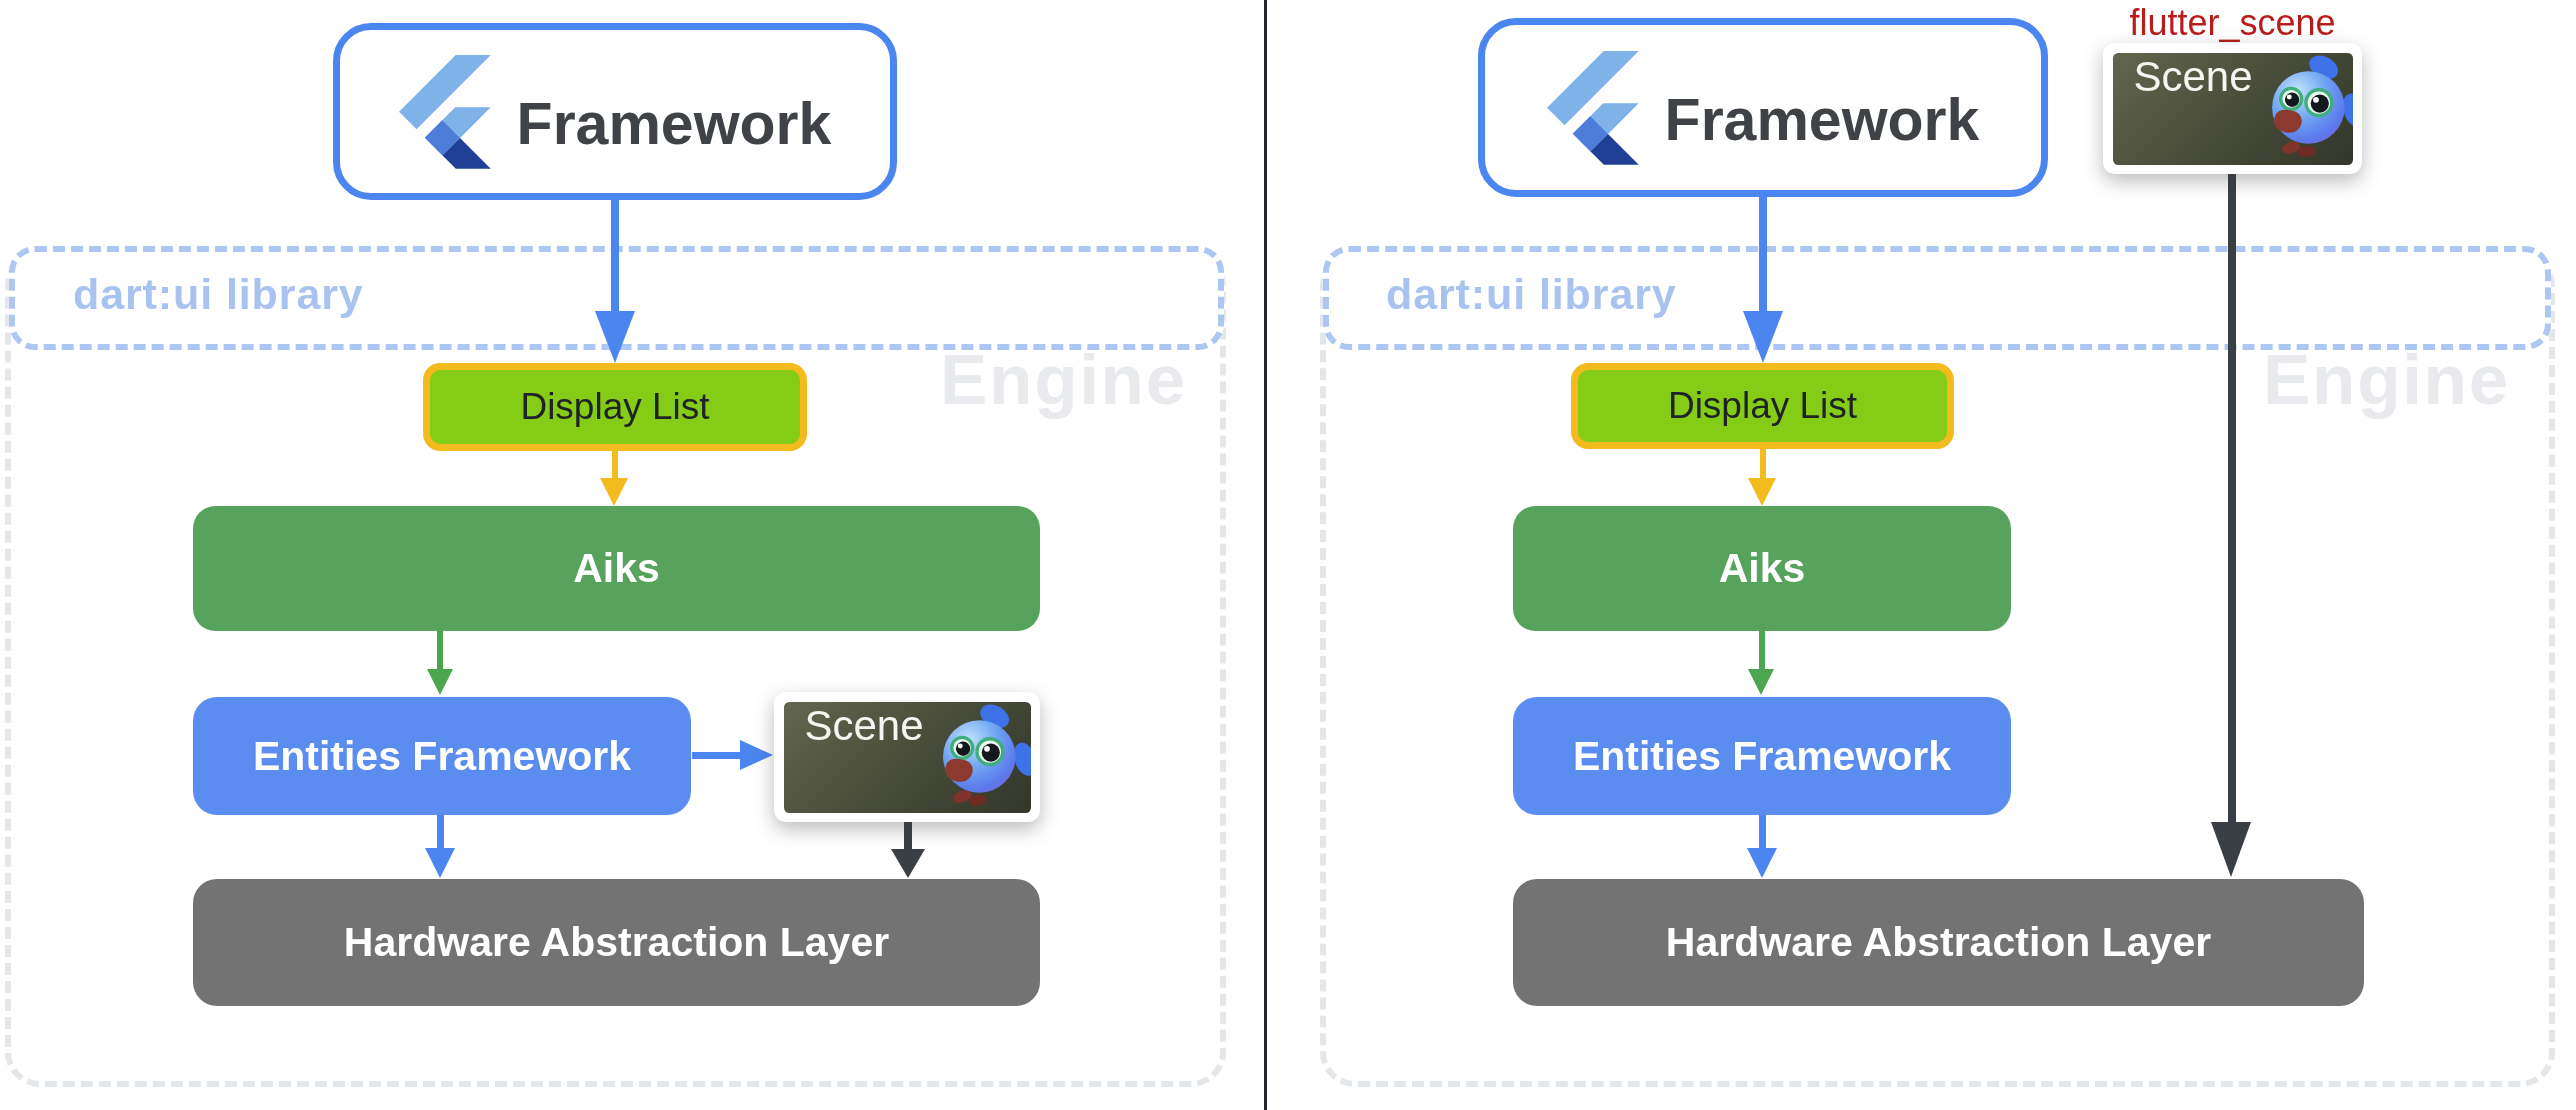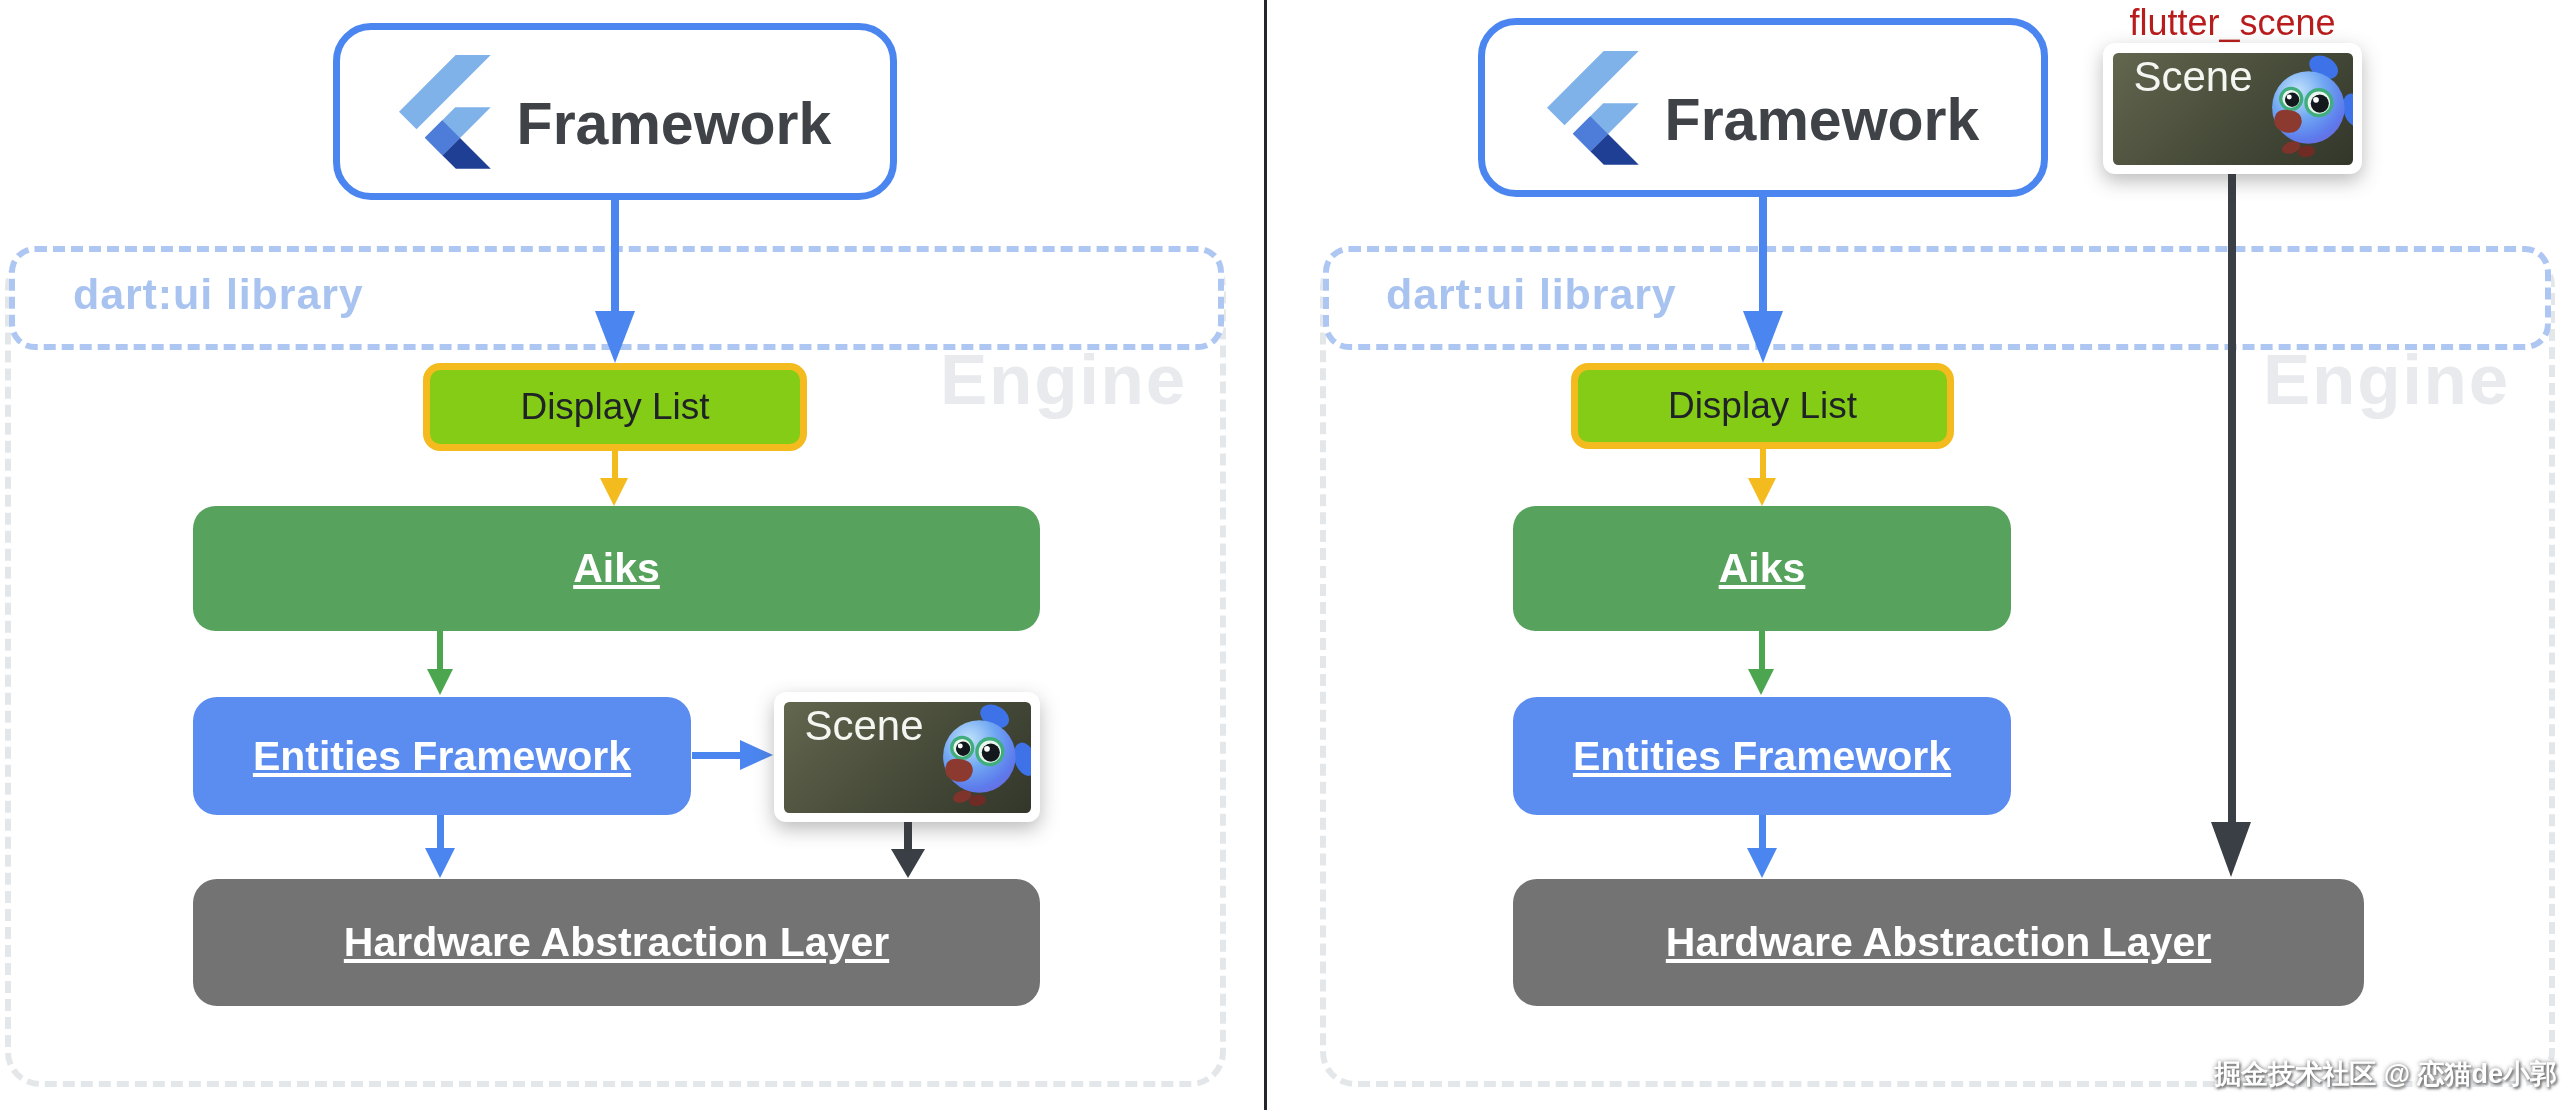--- a/index.html
+++ b/index.html
@@ -12,21 +12,21 @@
   .engine-box{border:6px dashed #E4E7EA;border-radius:35px;z-index:1;}
   .dartui-box{border:6px dashed #AEC7F2;border-radius:26px;background:#ffffff;z-index:2;}
   .dartui-label{color:#A9C3F0;font-size:43px;font-weight:bold;letter-spacing:0.9px;z-index:3;}
   .engine-word{color:#E8EAED;font-size:71px;font-weight:bold;letter-spacing:1.7px;z-index:2;}
   
   .node{display:flex;align-items:center;justify-content:center;z-index:4;}
   .framework-node{background:#fff;border:7.8px solid #4B86F0;border-radius:38px;gap:26px;}
   .framework-text{color:#3F4347;font-size:59px;font-weight:600;margin-top:24px;}
   .display-node{background:#84cc16;border:7.8px solid #F4BB1E;border-radius:17.3px;}
   .display-text{color:#1F2227;font-size:37px;font-weight:500;}
-  .fill-node{color:#fff;font-size:41px;font-weight:600;border-radius:24px;text-decoration:underline;}
+  .fill-node{color:#fff;font-size:41px;font-weight:600;border-radius:24px;}
   .aiks-node{background:#57A35D;border-radius:22.5px;}
   .entities-node{background:#5B8CEF;}
   .hal-node{background:#737373;}
   
   .scene-frame{background:#fff;border-radius:12px;box-shadow:0 7px 19px rgba(60,60,60,.35);padding:9.5px;z-index:5;display:flex;}
   .scene-inner{flex:1;border-radius:5.2px;display:flex;align-items:flex-start;
     background:linear-gradient(135deg,#63674F 0%,#4B4F3C 45%,#33372A 100%);overflow:hidden;}
   .scene-text{color:#F4F6F1;font-size:42px;font-weight:500;margin-left:21px;flex:1;}
   .fish{height:105px;margin-right:8.6px;flex:0 0 auto;}
   
@@ -189,16 +189,15 @@
     <div class="abs head" style="left:1747px;top:848px;border-left:15.5px solid transparent;border-right:15.5px solid transparent;border-top:30px solid #4B86F0;"></div>
 
     <div class="abs stem" style="left:2228px;top:173px;width:7.8px;height:651px;background:#3A3F45;"></div>
     <div class="abs head" style="left:2211px;top:822px;border-left:20px solid transparent;border-right:20px solid transparent;border-top:55px solid #3A3F45;"></div>
 
     <div class="abs node fill-node hal-node" style="left:1513px;top:879px;width:851px;height:127px;">
       <span>Hardware Abstraction Layer</span>
     </div>
   </div>
 
-  <div class="abs watermark" style="right:19px;top:1056px;">掘金技术社区 @ 恋猫de小郭</div>
 
 </div>
 
 
 </body></html>

